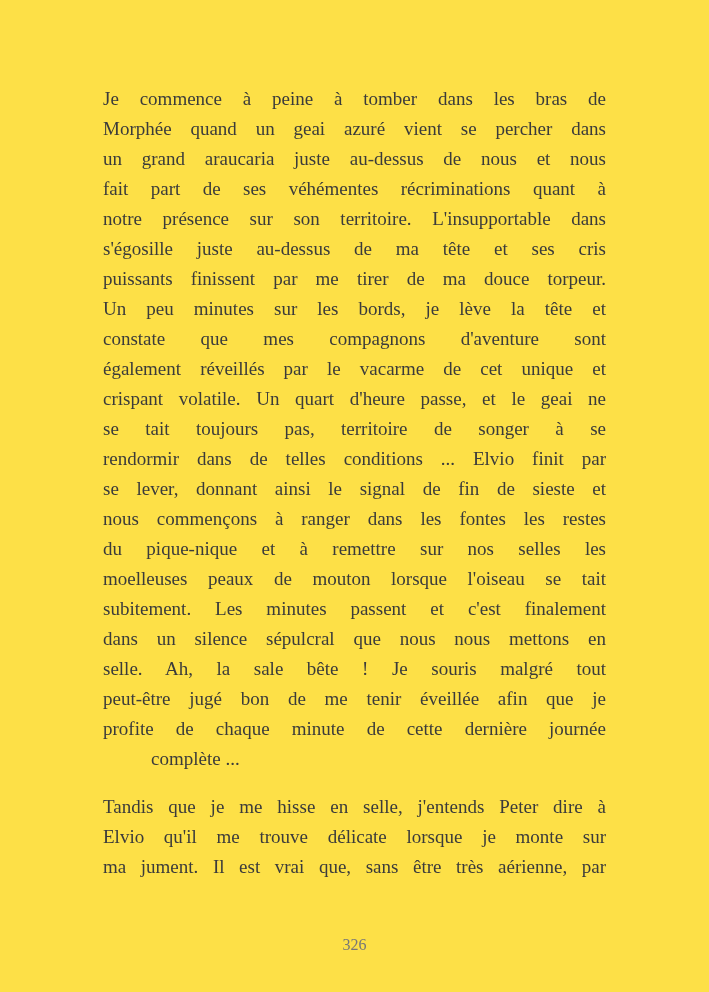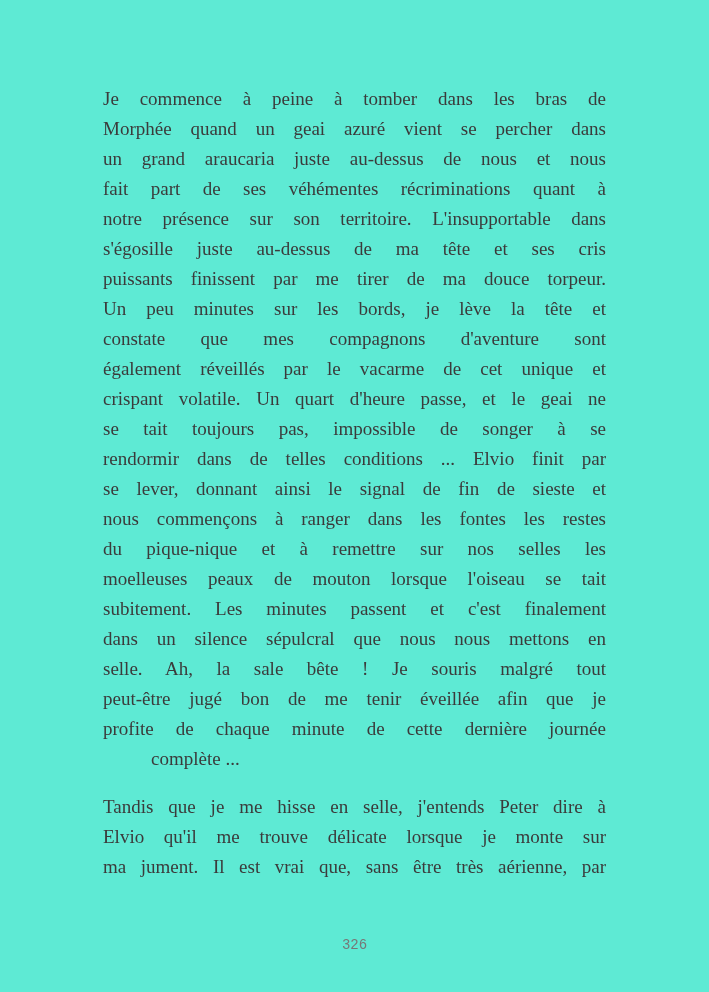--- a/index.html
+++ b/index.html
@@ -9,21 +9,21 @@
   body {
     width: 709px;
     height: 992px;
     background: #ffffff;
     overflow: hidden;
   }
   .page {
     position: relative;
     width: 709px;
     height: 992px;
-    background: #5eead4;
+    background: #fde047;
     font-family: "Liberation Serif", "DejaVu Serif", serif;
     color: #3b3b3b;
   }
   .text-block {
     position: absolute;
     left: 103px;
     top: 84px;
     width: 503px;
   }
   .para {
@@ -47,45 +47,44 @@
     text-align: left;
     text-align-last: left;
     margin-left: 48px;
   }
   .page-number {
     position: absolute;
     top: 937px;
     left: 0;
     width: 100%;
     text-align: center;
-    font-size: 14px;
+    font-size: 16px;
     line-height: 16px;
     color: #777777;
-    font-family: Liberation Mono, monospace;
   }
 </style>
 </head>
 <body>
 
 <div class="page">
   <div class="text-block">
 
     <div class="para">
       <div class="line jl">Je commence à peine à tomber dans les bras de</div>
       <div class="line jl">Morphée quand un geai azuré vient se percher dans</div>
       <div class="line jl">un grand araucaria juste au-dessus de nous et nous</div>
       <div class="line jl">fait part de ses véhémentes récriminations quant à</div>
       <div class="line jl">notre présence sur son territoire. L'insupportable dans</div>
       <div class="line jl">s'égosille juste au-dessus de ma tête et ses cris</div>
       <div class="line jl">puissants finissent par me tirer de ma douce torpeur.</div>
       <div class="line jl">Un peu minutes sur les bords, je lève la tête et</div>
       <div class="line jl">constate que mes compagnons d'aventure sont</div>
       <div class="line jl">également réveillés par le vacarme de cet unique et</div>
       <div class="line jl">crispant volatile. Un quart d'heure passe, et le geai ne</div>
-      <div class="line jl">se tait toujours pas, impossible de songer à se</div>
+      <div class="line jl">se tait toujours pas, territoire de songer à se</div>
       <div class="line jl">rendormir dans de telles conditions ... Elvio finit par</div>
       <div class="line jl">se lever, donnant ainsi le signal de fin de sieste et</div>
       <div class="line jl">nous commençons à ranger dans les fontes les restes</div>
       <div class="line jl">du pique-nique et à remettre sur nos selles les</div>
       <div class="line jl">moelleuses peaux de mouton lorsque l'oiseau se tait</div>
       <div class="line jl">subitement. Les minutes passent et c'est finalement</div>
       <div class="line jl">dans un silence sépulcral que nous nous mettons en</div>
       <div class="line jl">selle.  Ah,  la  sale  bête !  Je  souris  malgré  tout</div>
       <div class="line jl">peut-être jugé bon de me tenir éveillée afin que je</div>
       <div class="line jl">profite de chaque minute de cette dernière journée</div>

